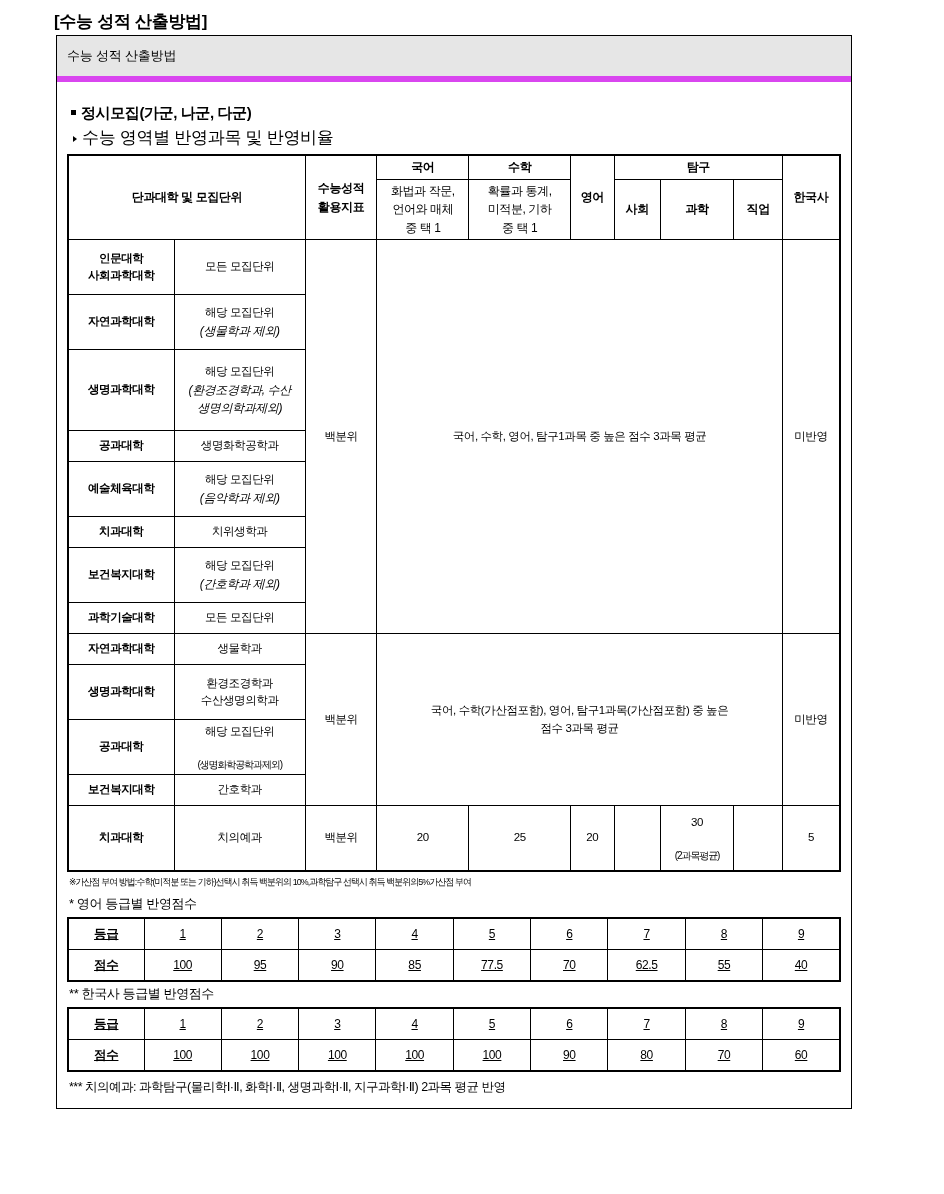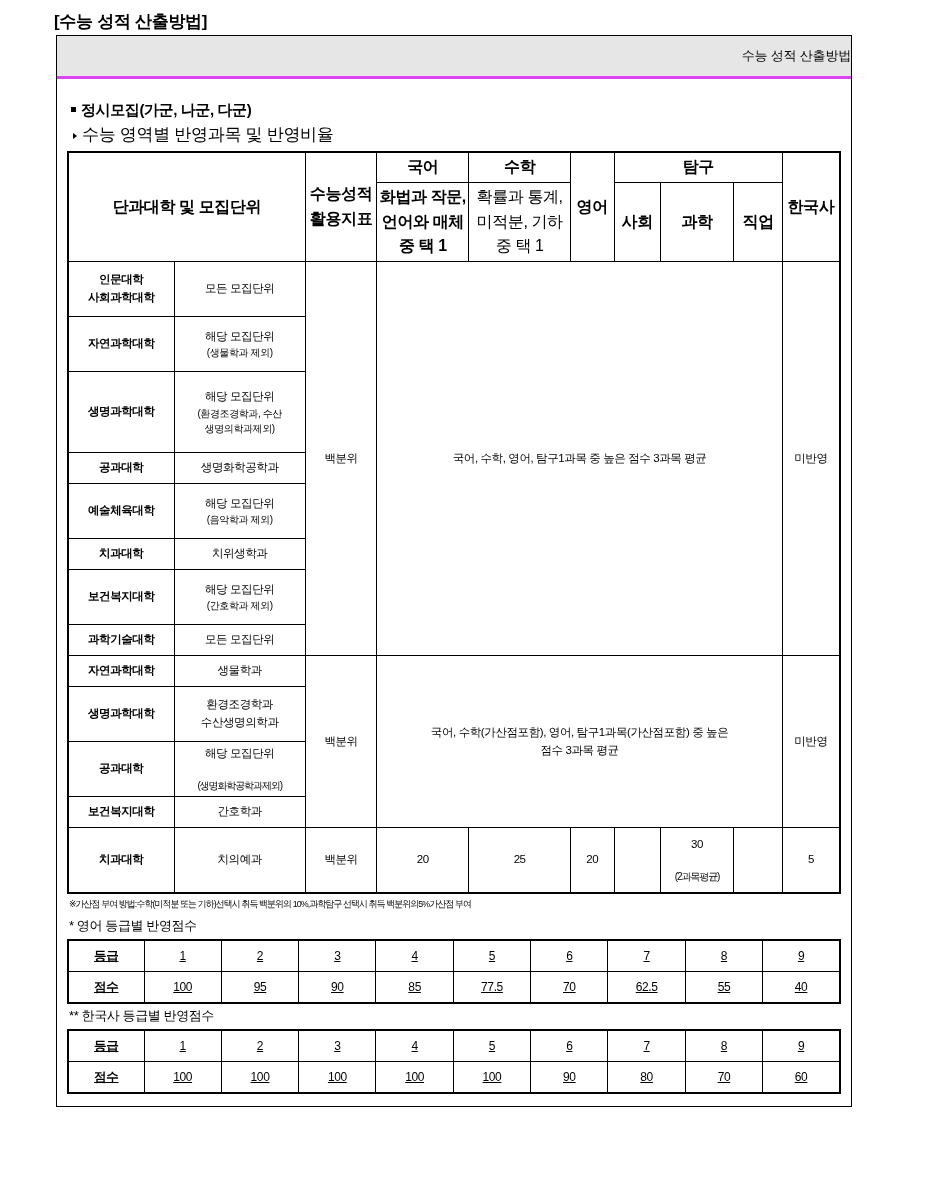--- a/index.html
+++ b/index.html
@@ -33,24 +33,24 @@
     position: absolute;
     left: 52px;
     top: 35px;
     width: 796px;
     border: 1px solid #000;
     box-sizing: border-box;
     background: #fff;
   }
   .gray-header {
     background: #e6e6e6;
-    border-bottom: 3px solid #d946ef;
-    text-align: right;
+    border-bottom: 6px solid #d946ef;
+    text-align: left;
     font-size: 13px;
-    padding: 11px 0 11px 0;
+    padding: 11px 0 11px 10px;
     letter-spacing: -0.2px;
   }
   .body-pad {
     padding: 20px 10px 10px 10px;
   }
   .bullet-l1 {
     font-size: 15px;
     font-weight: bold;
     letter-spacing: -0.4px;
     margin: 2px 0 3px 4px;
@@ -89,27 +89,27 @@
     border: 1px solid #000;
     text-align: center;
     vertical-align: middle;
     padding: 2px 1px;
     letter-spacing: -0.4px;
     line-height: 1.55;
     word-break: keep-all;
   }
   table.grid th {
     font-weight: bold;
-    font-size: 16px;
+    font-size: 12px;
   }
   .main-table { border: 2px solid #000; }
   .main-table th, .main-table td { font-size: 11.5px; }
   .col-college { font-weight: bold; font-size: 12px; }
   .hdr-tall { height: 56px; }
-  .sub2 { font-size: 10px; }
+  .sub2 { font-size: 12px; font-style: italic; }
   .squeeze { letter-spacing: -1.1px; font-size: 10px; margin-top: 16px; }
   .note-line {
     font-size: 9.5px;
     letter-spacing: -0.9px;
     margin: 4px 0 6px 2px;
     white-space: nowrap;
     transform: scaleX(0.93);
     transform-origin: left center;
   }
   .sec-title {
@@ -172,21 +172,21 @@
               <div>수능성적</div>
               <div>활용지표</div>
             </th>
             <th>국어</th>
             <th>수학</th>
             <th rowspan="2">영어</th>
             <th colspan="3">탐구</th>
             <th rowspan="2">한국사</th>
           </tr>
           <tr class="hdr-tall">
-            <th class="vtop" style="font-weight:bold">
+            <th class="vtop" style="font-weight:normal">
               <div>화법과 작문,</div>
               <div>언어와 매체</div>
               <div>중 택 1</div>
             </th>
             <th class="vtop" style="font-weight:normal">
               <div>확률과 통계,</div>
               <div>미적분, 기하</div>
               <div>중 택 1</div>
             </th>
             <th class="vtop">사회</th>
@@ -388,16 +388,17 @@
             <td>100</td>
             <td>100</td>
             <td>90</td>
             <td>80</td>
             <td>70</td>
             <td>60</td>
           </tr>
         </tbody>
       </table>
 
+      <div class="final-note">*** 치의예과: 과학탐구(물리학Ⅰ·Ⅱ, 화학Ⅰ·Ⅱ, 생명과학Ⅰ·Ⅱ, 지구과학Ⅰ·Ⅱ) 2과목 평균 반영</div>
 
     </div>
   </div>
 </div>
 
 </body></html>

